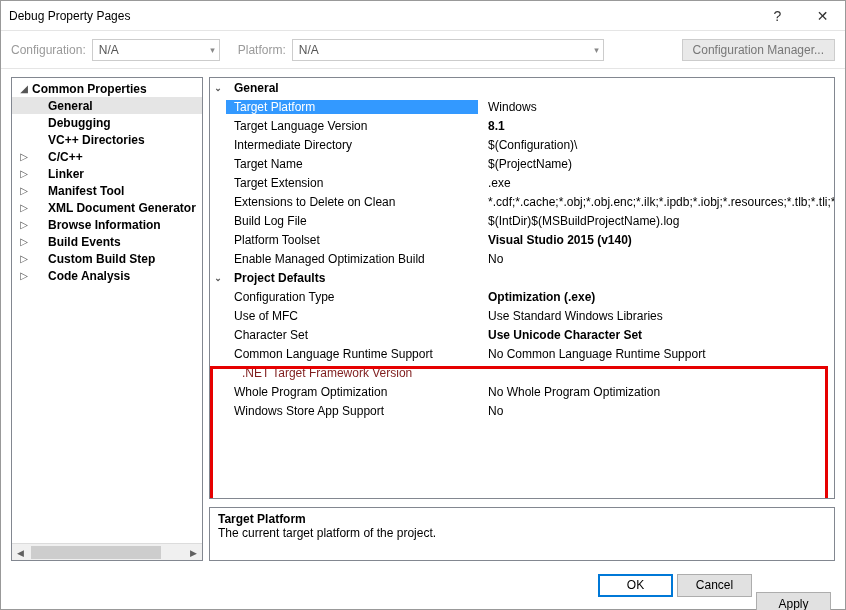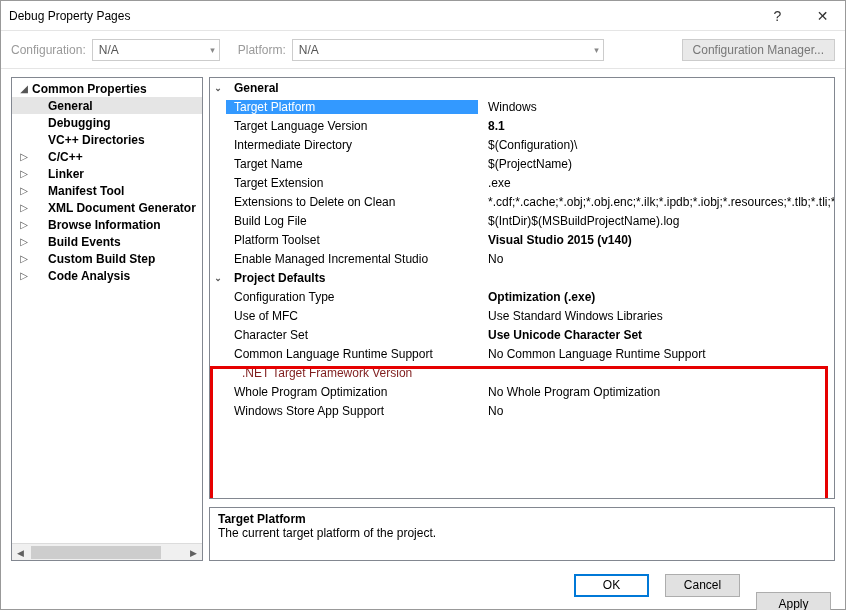--- a/index.html
+++ b/index.html
@@ -188,21 +188,21 @@
     height: 54px;
     padding: 4px 8px;
   }
   .desc-box .dtitle { font-weight: bold; }
   .btn-row {
     height: 48px;
     display: flex;
     align-items: center;
     justify-content: flex-end;
     padding: 0 14px;
-    gap: 16px;
+    gap: 4px;
   }
   .dlg-btn {
     width: 75px;
     height: 23px;
     border: 1px solid #adadad;
     background: #e1e1e1;
     display: flex;
     align-items: center;
     justify-content: center;
   }
@@ -343,21 +343,21 @@
               <span class="namecol">Build Log File</span>
               <span class="valcol">$(IntDir)$(MSBuildProjectName).log</span>
             </div>
             <div class="grow bold">
               <span class="togglecol"></span>
               <span class="namecol">Platform Toolset</span>
               <span class="valcol">Visual Studio 2015 (v140)</span>
             </div>
             <div class="grow">
               <span class="togglecol"></span>
-              <span class="namecol">Enable Managed Incremental Studio</span>
+              <span class="namecol">Enable Managed Optimization Build</span>
               <span class="valcol">No</span>
             </div>
             <div class="grow cat">
               <span class="togglecol">⌄</span>
               <span class="namecol">Project Defaults</span>
               <span class="valcol"></span>
             </div>
             <div class="grow bold">
               <span class="togglecol"></span>
               <span class="namecol">Configuration Type</span>

